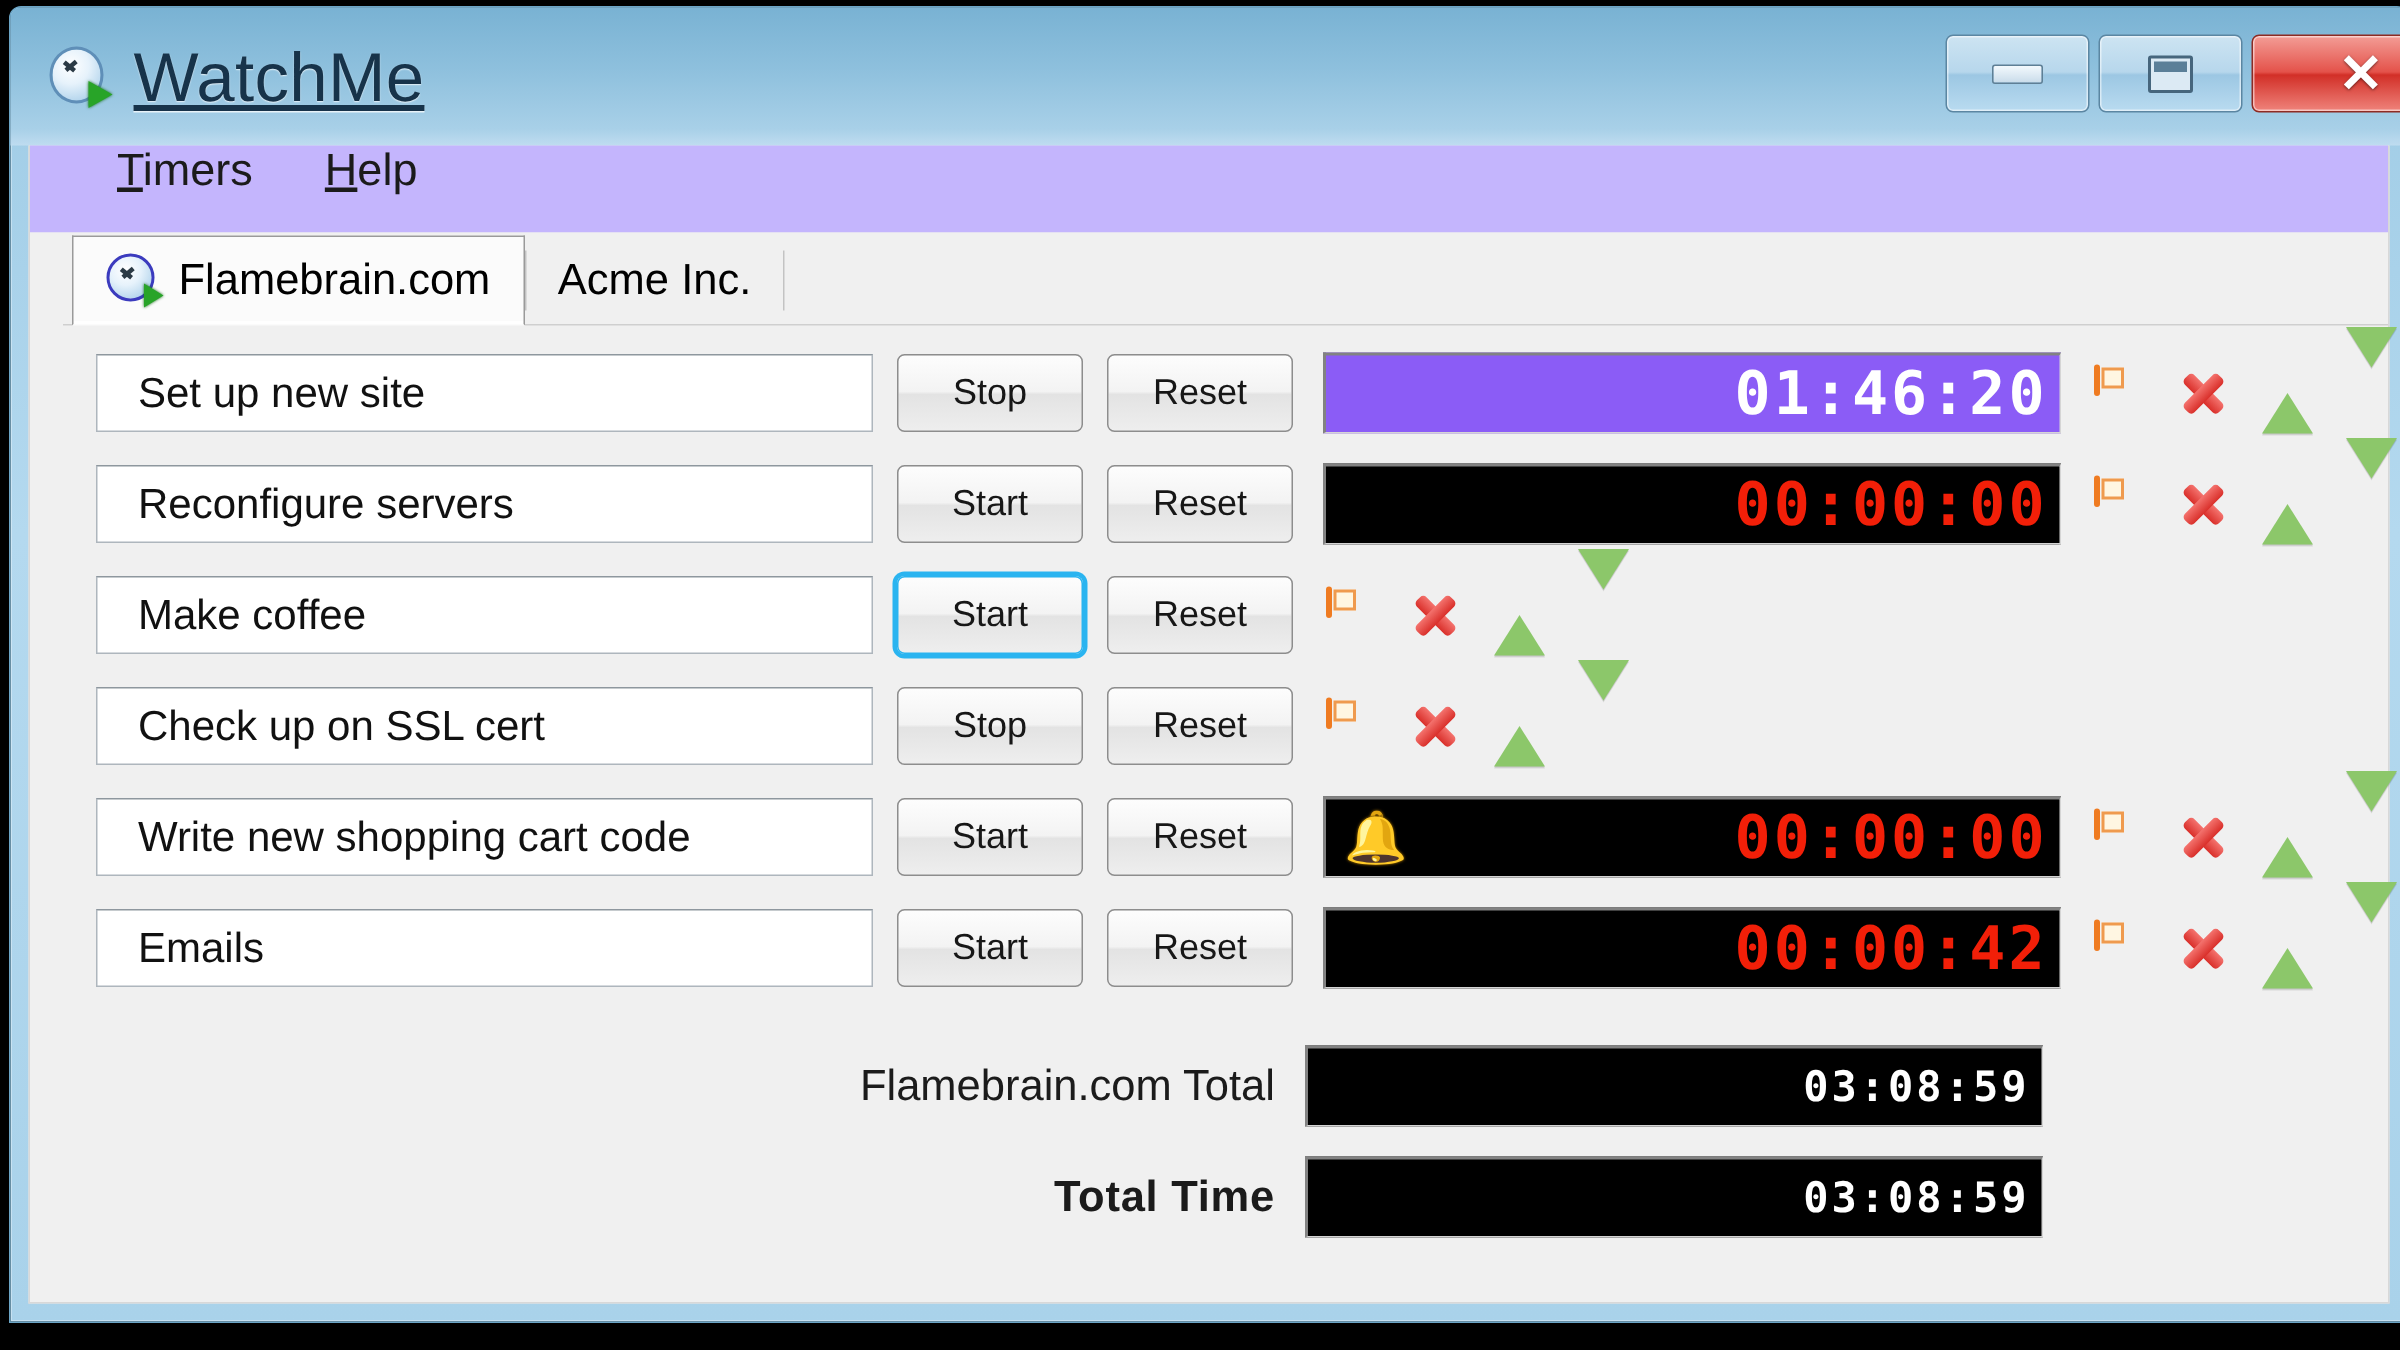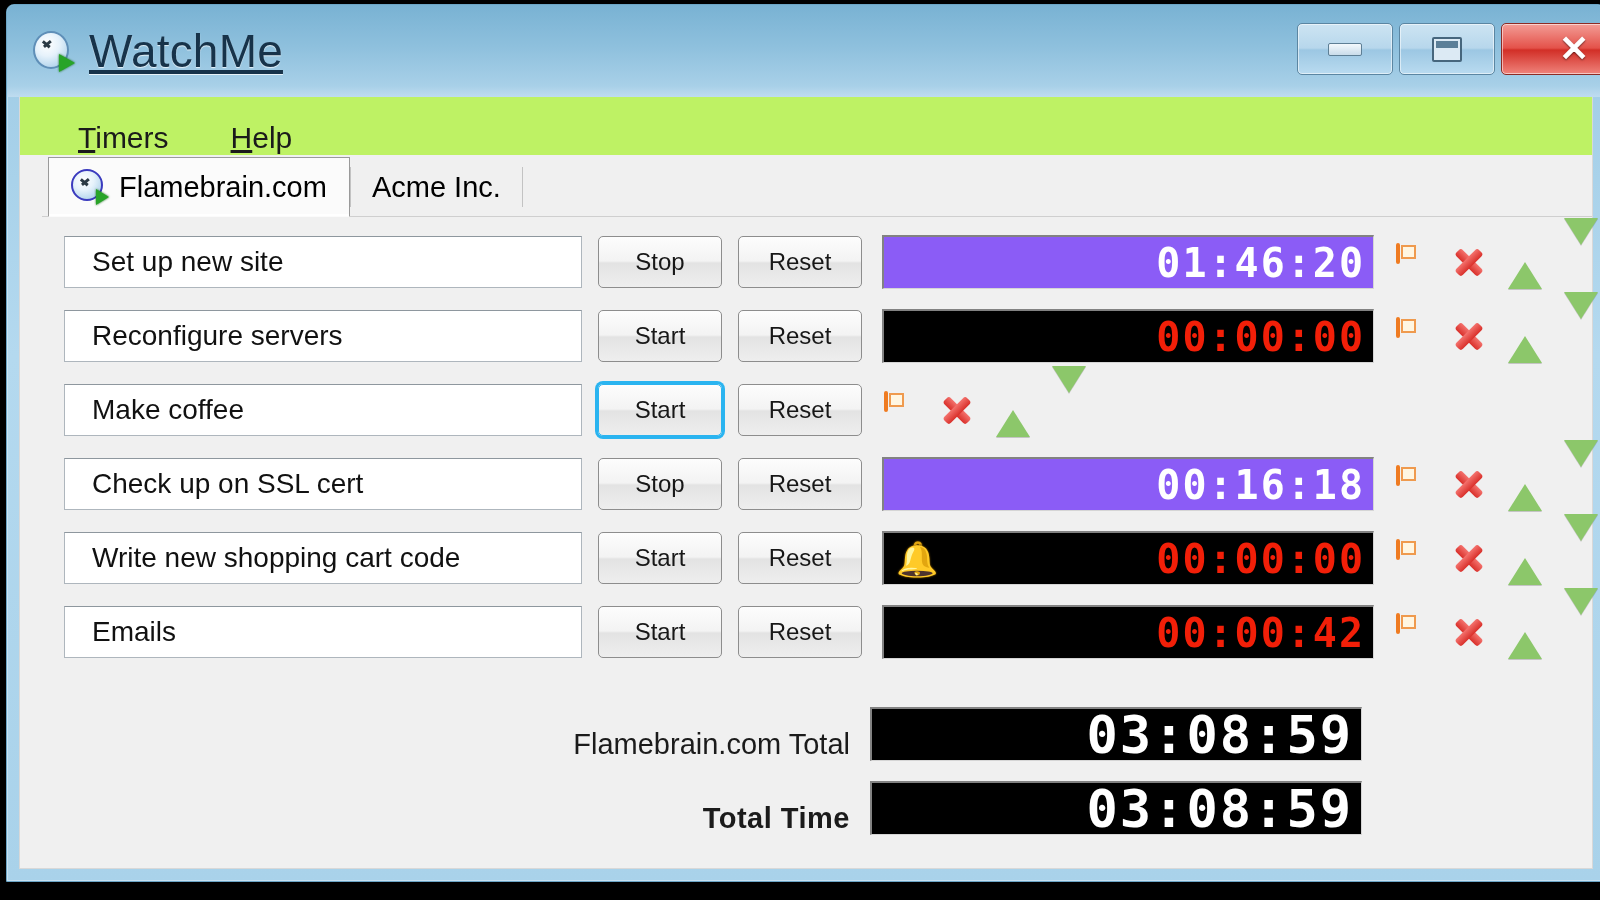--- a/index.html
+++ b/index.html
@@ -138,24 +138,24 @@
     background: #f0f0f0;
     border: 1px solid #d8d8d8;
     border-top: none;
     position: relative;
   }
 
   
   #menu-bar {
     height: 58px;
     display: flex;
-    align-items: flex-end;
+    align-items: flex-start;
     padding-left: 58px;
-    gap: 62px;
-    background: #bef264;
+    gap: 48px;
+    background: #c4b5fd;
   }
   .menu-item {
     font-size: 30px;
     color: #1b1b1b;
   }
   .menu-item .ak { text-decoration: underline; }
 
   
   #tab-strip {
     height: 62px;
@@ -340,21 +340,21 @@
     border-right: 17px solid transparent;
     filter: drop-shadow(0 1px 0 rgba(0,0,0,0.18));
   }
   .icon-tri-up   { border-bottom: 27px solid #8cc76a; }
   .icon-tri-down { border-top: 27px solid #8cc76a; }
 
   
   #totals { padding-top: 18px; }
   .total-row {
     display: flex;
-    align-items: flex-end;
+    align-items: center;
     height: 74px;
     padding-left: 44px;
   }
   .total-label {
     width: 806px;
     text-align: right;
     padding-right: 20px;
     font-size: 29px;
     color: #1b1b1b;
     flex: 0 0 auto;
@@ -363,21 +363,21 @@
   .total-display {
     width: 492px;
     height: 54px;
     background: #000000;
     border-top: 2px solid #828282;
     border-left: 2px solid #828282;
     border-right: 1px solid #d5d5d5;
     border-bottom: 1px solid #d5d5d5;
     color: #ffffff;
     font-family: "DejaVu Sans Mono", monospace;
-    font-size: 52px;
+    font-size: 28px;
     font-weight: bold;
     letter-spacing: 2px;
     display: flex;
     align-items: center;
     justify-content: flex-end;
     padding-right: 8px;
     flex: 0 0 auto;
   }
 </style>
 </head>
@@ -472,23 +472,20 @@
           <span class="act"><span class="icon-x"></span></span>
           <span class="act"><span class="icon-tri-up"></span></span>
           <span class="act"><span class="icon-tri-down"></span></span>
         </div>
       </div>
 
       <div class="timer-row">
         <div class="name-field">Check up on SSL cert</div>
         <div class="btn">Stop</div>
         <div class="btn">Reset</div>
-        <div class="display running">
-          <span>00:16:18</span>
-        </div>
         <div class="row-actions">
           <span class="act"><span class="icon-window"></span></span>
           <span class="act"><span class="icon-x"></span></span>
           <span class="act"><span class="icon-tri-up"></span></span>
           <span class="act"><span class="icon-tri-down"></span></span>
         </div>
       </div>
 
       <div class="timer-row">
         <div class="name-field">Write new shopping cart code</div>

